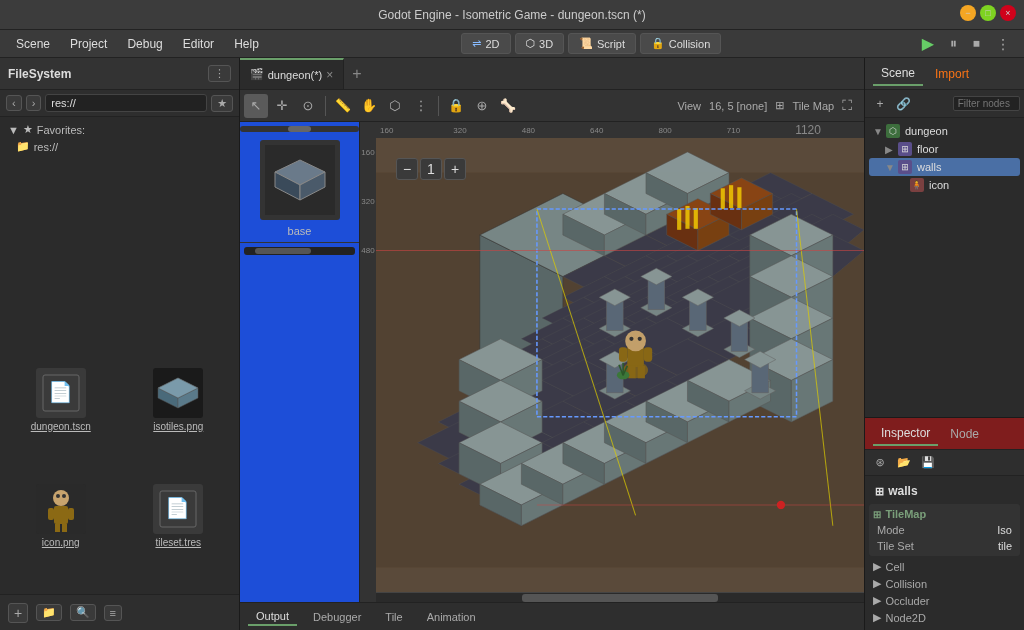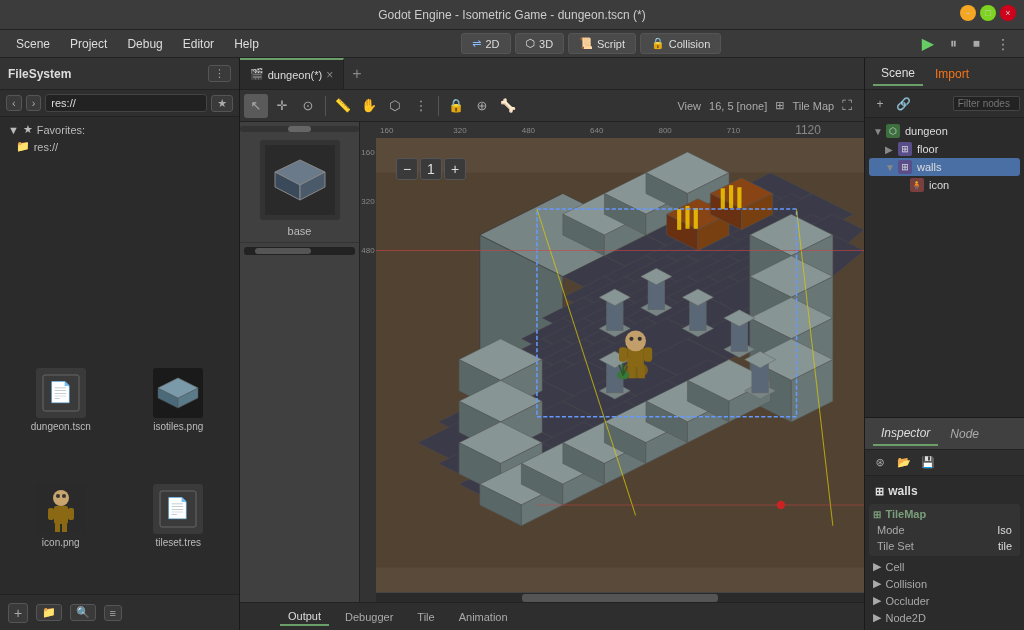--- a/index.html
+++ b/index.html
@@ -38,60 +38,60 @@
     .nav-btn { background: #3a3a3a; border: 1px solid #555; border-radius: 3px; color: #aaa; font-size: 11px; cursor: pointer; padding: 1px 5px; }
     .path-box { flex: 1; background: #222; border: 1px solid #444; border-radius: 3px; padding: 2px 5px; color: #ddd; font-size: 11px; }
     #fs-content { flex: 1; overflow-y: auto; padding: 4px; }
     .fs-section { margin-bottom: 4px; }
     .fs-section-header { display: flex; align-items: center; gap: 4px; padding: 2px 4px; color: #bbb; font-size: 11px; cursor: pointer; }
     .fs-folder { display: flex; align-items: center; gap: 4px; padding: 2px 12px; color: #bbb; font-size: 11px; cursor: pointer; }
     .folder-icon { color: #c8a46e; }
     #file-grid { display: grid; grid-template-columns: 1fr 1fr; gap: 4px; padding: 4px; margin-top: 4px; flex: 1; overflow-y: auto; }
     .file-item { display: flex; flex-direction: column; align-items: center; padding: 6px 4px; cursor: pointer; border-radius: 3px; }
     .file-thumb { width: 50px; height: 50px; background: #3a3a3a; border-radius: 3px; display: flex; align-items: center; justify-content: center; margin-bottom: 3px; font-size: 22px; overflow: hidden; }
-    .file-name { font-size: 10px; color: #bbb; text-align: center; word-break: break-all; }
+    .file-name { font-size: 10px; color: #bbb; text-align: center; word-break: break-all; text-decoration: underline; }
     #fs-bottom { height: 36px; background: #2e2e2e; border-top: 1px solid #222; display: flex; align-items: center; padding: 0 8px; gap: 8px; }
 
     
     #center-panel { flex: 1; display: flex; flex-direction: column; background: #2b2b2b; }
     #tabs-bar { height: 32px; background: #333; display: flex; align-items: stretch; border-bottom: 1px solid #222; }
     .tab { display: flex; align-items: center; gap: 4px; padding: 0 10px; cursor: pointer; font-size: 11px; color: #aaa; border-right: 1px solid #222; }
     .tab.active { background: #2b2b2b; color: #ddd; border-top: 2px solid #6a9f6a; }
     .tab-close { color: #888; font-size: 12px; cursor: pointer; }
     .tab-add { padding: 0 8px; color: #888; font-size: 16px; cursor: pointer; display: flex; align-items: center; }
     #toolbar2 { height: 32px; background: #333; display: flex; align-items: center; padding: 0 4px; gap: 2px; border-bottom: 1px solid #222; }
     .tool-btn { width: 24px; height: 24px; display: flex; align-items: center; justify-content: center; cursor: pointer; border-radius: 3px; color: #aaa; font-size: 13px; }
     .tool-btn.active { background: #5a5a5a; }
     .tool-sep { width: 1px; height: 20px; background: #555; margin: 0 3px; }
     .view-info { margin-left: auto; display: flex; align-items: center; gap: 8px; font-size: 11px; color: #aaa; padding-right: 8px; }
     #viewport { flex: 1; position: relative; overflow: hidden; background: #5a4a3a; }
     #bottom-bar { height: 28px; background: #2e2e2e; border-top: 1px solid #222; display: flex; align-items: center; padding: 0 8px; gap: 8px; }
     .bottom-tab { padding: 2px 8px; cursor: pointer; font-size: 11px; color: #aaa; }
-    .bottom-tab.active { color: #ddd; border-bottom: 2px solid #6a9f6a; margin-left: 32px; }
+    .bottom-tab.active { color: #ddd; border-bottom: 2px solid #6a9f6a; }
 
     
     #right-panel { width: 160px; background: #2b2b2b; border-left: 1px solid #1a1a1a; display: flex; flex-direction: column; }
     #scene-header { height: 32px; background: #333; display: flex; align-items: center; padding: 0 8px; gap: 4px; border-bottom: 1px solid #222; }
     .scene-tab { padding: 4px 8px; cursor: pointer; font-size: 12px; color: #f97316; }
     .scene-tab.active { color: #ddd; border-bottom: 2px solid #6a9f6a; }
     #scene-toolbar { height: 28px; background: #2e2e2e; display: flex; align-items: center; padding: 0 4px; gap: 2px; border-bottom: 1px solid #222; }
     .scene-tool { width: 22px; height: 22px; display: flex; align-items: center; justify-content: center; cursor: pointer; border-radius: 3px; color: #aaa; font-size: 12px; }
     #scene-tree { flex: 1; overflow-y: auto; padding: 4px; }
     .tree-item { display: flex; align-items: center; gap: 3px; padding: 2px 4px; cursor: pointer; border-radius: 3px; font-size: 11px; }
     .tree-item.selected { background: #4a6fa5; }
     .tree-arrow { color: #888; font-size: 10px; width: 10px; }
     .tree-label { color: #ddd; }
     .node-icon { width: 14px; height: 14px; border-radius: 2px; display: inline-flex; align-items: center; justify-content: center; font-size: 9px; margin-right: 2px; }
     .node-scene { background: #3d6e3d; }
     .node-tile { background: #5a4e8a; }
     .node-char { background: #7a4040; }
 
     
     #inspector-panel { border-top: 1px solid #1a1a1a; background: #2b2b2b; }
-    #inspector-header { height: 32px; background: #404040; display: flex; align-items: center; padding: 0 8px; gap: 4px; border-bottom: 1px solid #222; font-style: italic; }
+    #inspector-header { height: 32px; background: #7f1d1d; display: flex; align-items: center; padding: 0 8px; gap: 4px; border-bottom: 1px solid #222; }
     .insp-tab { padding: 4px 8px; cursor: pointer; font-size: 12px; color: #aaa; }
     .insp-tab.active { color: #ddd; border-bottom: 2px solid #6a9f6a; }
     #inspector-toolbar { height: 26px; background: #2e2e2e; display: flex; align-items: center; padding: 0 4px; gap: 2px; border-bottom: 1px solid #222; }
     #inspector-content { padding: 4px; font-size: 11px; }
     .insp-node-name { padding: 4px 6px; font-size: 12px; font-weight: bold; color: #ddd; display: flex; align-items: center; gap: 4px; }
     .insp-section { padding: 2px 4px; background: #333; margin: 2px 0; border-radius: 3px; }
     .insp-section-header { font-size: 11px; color: #7a9f7a; font-weight: bold; padding: 2px 0; display: flex; align-items: center; gap: 4px; }
     .insp-row { display: flex; align-items: center; padding: 2px 4px; gap: 4px; }
     .insp-label { color: #aaa; font-size: 11px; flex: 1; }
     .insp-value { color: #ddd; font-size: 11px; text-align: right; }
@@ -101,21 +101,21 @@
     ::-webkit-scrollbar { width: 6px; height: 6px; }
     ::-webkit-scrollbar-track { background: #2b2b2b; }
     ::-webkit-scrollbar-thumb { background: #555; border-radius: 3px; }
     .ruler-h { position: absolute; top: 0; left: 0; right: 0; height: 16px; background: #333; display: flex; align-items: center; font-size: 9px; color: #888; padding-left: 20px; overflow: hidden; }
     .ruler-v { position: absolute; top: 16px; left: 0; bottom: 0; width: 16px; background: #333; writing-mode: vertical-lr; display: flex; align-items: center; font-size: 9px; color: #888; padding-top: 10px; overflow: hidden; }
     .scene-area { position: absolute; top: 16px; left: 16px; right: 0; bottom: 0; background: #5a4a3a; overflow: hidden; }
     .zoom-controls { position: absolute; top: 20px; left: 20px; display: flex; gap: 2px; z-index: 10; }
     .zoom-btn { width: 22px; height: 22px; background: #3a3a3a; border: 1px solid #555; border-radius: 3px; color: #ddd; cursor: pointer; display: flex; align-items: center; justify-content: center; font-size: 14px; }
 
     
-    #tile-selector { width: 120px; background: #404040; border-right: 1px solid #222; display: flex; flex-direction: column; overflow-y: auto; }
+    #tile-selector { width: 120px; background: #1d4ed8; border-right: 1px solid #222; display: flex; flex-direction: column; overflow-y: auto; }
     .tile-item { padding: 4px; text-align: center; cursor: pointer; border-bottom: 1px solid #333; }
     .tile-img { width: 80px; height: 80px; background: #333; margin: 0 auto 4px; border-radius: 3px; display: flex; align-items: center; justify-content: center; font-size: 28px; }
     .tile-label { font-size: 11px; color: #bbb; }
 
     
     #center-main { flex: 1; display: flex; overflow: hidden; }
   </style>
 </head>
 <body>
 

